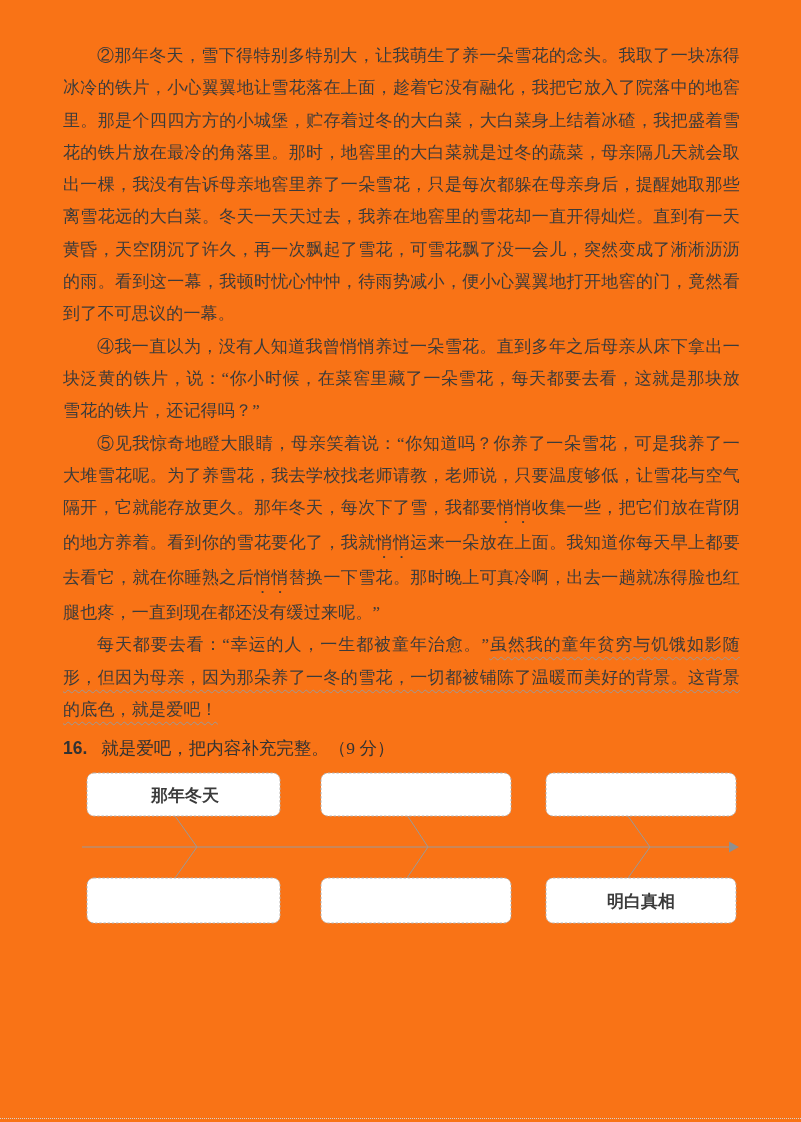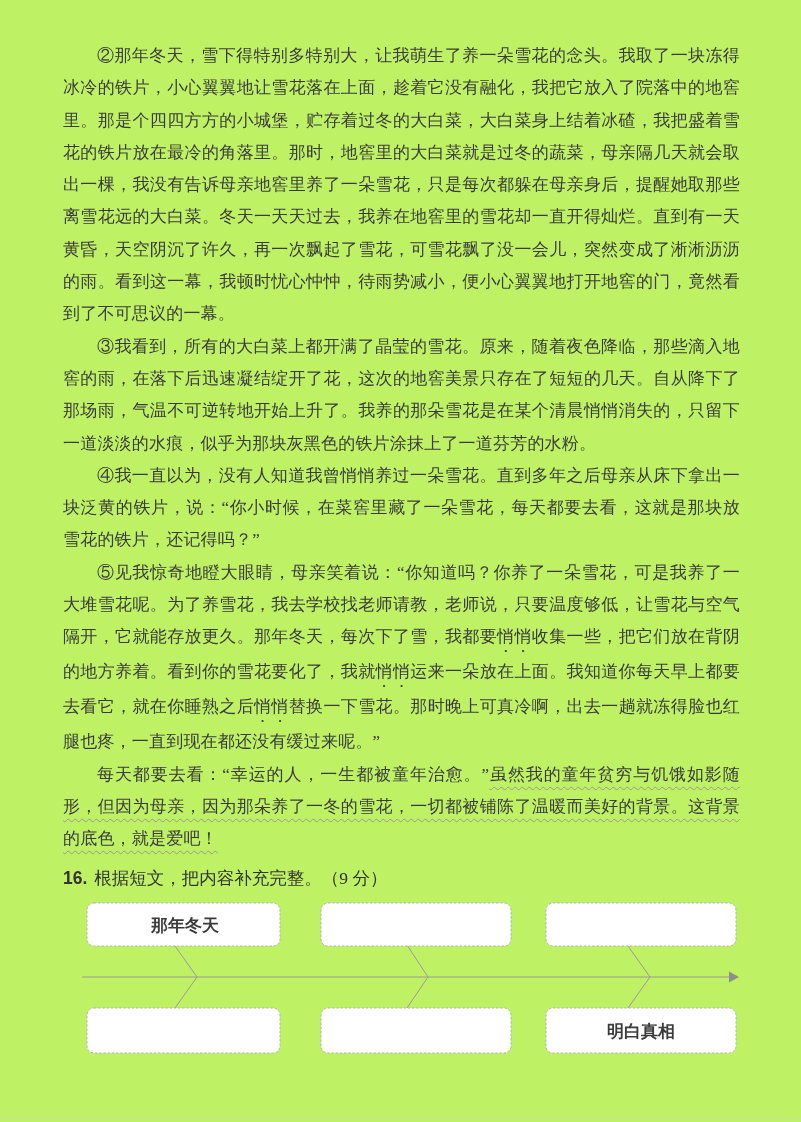--- a/index.html
+++ b/index.html
@@ -4,21 +4,21 @@
 <style>
   html, body {
     margin: 0;
     padding: 0;
     background: #ffffff;
   }
   .page {
     position: relative;
     width: 801px;
     height: 1122px;
-    background: #bef264;
+    background: #f97316;
     overflow: hidden;
     box-sizing: border-box;
     padding: 40px 61px 0 63px;
     font-family: "Liberation Serif", "DejaVu Serif", serif;
     color: #3b3b3b;
   }
   .passage {
     text-align: justify;
   }
   .para {
@@ -44,21 +44,21 @@
   .question-line {
     margin-top: 6px;
     font-size: 17.5px;
     line-height: 32px;
     color: #333333;
     white-space: nowrap;
   }
   .q-number {
     font-family: "Liberation Sans", "DejaVu Sans", sans-serif;
     font-weight: bold;
-    margin-right: 7px;
+    margin-right: 14px;
   }
   .diagram-wrap {
     margin-top: 4px;
     font-weight: bold;
   }
   .diagram-wrap svg {
     display: block;
   }
   .diagram-box {
     fill: #ffffff;
@@ -88,28 +88,27 @@
     border-top: 1px dotted #d2d2d2;
   }
 </style>
 </head>
 <body>
 
 <div class="page">
 
   <div class="passage">
       <p class="para"><span>②那年冬天，雪下得特别多特别大，让我萌生了养一朵雪花的念头。我取了一块冻得冰冷的铁片，小心翼翼地让雪花落在上面，趁着它没有融化，我把它放入了院落中的地窖里。那是个四四方方的小城堡，贮存着过冬的大白菜，大白菜身上结着冰碴，我把盛着雪花的铁片放在最冷的角落里。那时，地窖里的大白菜就是过冬的蔬菜，母亲隔几天就会取出一棵，我没有告诉母亲地窖里养了一朵雪花，只是每次都躲在母亲身后，提醒她取那些离雪花远的大白菜。冬天一天天过去，我养在地窖里的雪花却一直开得灿烂。直到有一天黄昏，天空阴沉了许久，再一次飘起了雪花，可雪花飘了没一会儿，突然变成了淅淅沥沥的雨。看到这一幕，我顿时忧心忡忡，待雨势减小，便小心翼翼地打开地窖的门，竟然看到了不可思议的一幕。</span></p>
-      <p class="para"><span>③我看到，所有的大白菜上都开满了晶莹的雪花。原来，随着夜色降临，那些滴入地窖的雨，在落下后迅速凝结绽开了花，这次的地窖美景只存在了短短的几天。自从降下了那场雨，气温不可逆转地开始上升了。我养的那朵雪花是在某个清晨悄悄消失的，只留下一道淡淡的水痕，似乎为那块灰黑色的铁片涂抹上了一道芬芳的水粉。</span></p>
       <p class="para"><span>④我一直以为，没有人知道我曾悄悄养过一朵雪花。直到多年之后母亲从床下拿出一块泛黄的铁片，说：“你小时候，在菜窖里藏了一朵雪花，每天都要去看，这就是那块放雪花的铁片，还记得吗？”</span></p>
       <p class="para"><span>⑤见我惊奇地瞪大眼睛，母亲笑着说：“你知道吗？你养了一朵雪花，可是我养了一大堆雪花呢。为了养雪花，我去学校找老师请教，老师说，只要温度够低，让雪花与空气隔开，它就能存放更久。那年冬天，每次下了雪，我都要</span><span class="emphasis-dots">悄悄</span><span>收集一些，把它们放在背阴的地方养着。看到你的雪花要化了，我就</span><span class="emphasis-dots">悄悄</span><span>运来一朵放在上面。我知道你每天早上都要去看它，就在你睡熟之后</span><span class="emphasis-dots">悄悄</span><span>替换一下雪花。那时晚上可真冷啊，出去一趟就冻得脸也红腿也疼，一直到现在都还没有缓过来呢。”</span></p>
       <p class="para"><span>每天都要去看：“幸运的人，一生都被童年治愈。”</span><span class="wavy-underline">虽然我的童年贫穷与饥饿如影随形，但因为母亲，因为那朵养了一冬的雪花，一切都被铺陈了温暖而美好的背景。这背景的底色，就是爱吧！</span></p>
     </div>
 
   <div class="question-line">
-    <span class="q-number">16.</span><span>根据短文，把内容补充完整。</span><span>（9 分）</span>
+    <span class="q-number">16.</span><span>就是爱吧，把内容补充完整。</span><span>（9 分）</span>
   </div>
 
   <div class="diagram-wrap">
     <svg width="677" height="172" viewBox="0 0 677 172" xmlns="http://www.w3.org/2000/svg">
 
       <line class="diagram-line" x1="19" y1="79" x2="667" y2="79"></line>
       <polygon class="arrow-head" points="666,73.5 676,79 666,84.5"></polygon>
 
       <polyline class="diagram-line" points="112,48 134,79 112,110"></polyline>
       <polyline class="diagram-line" points="344,47 365,79 344,110"></polyline>

